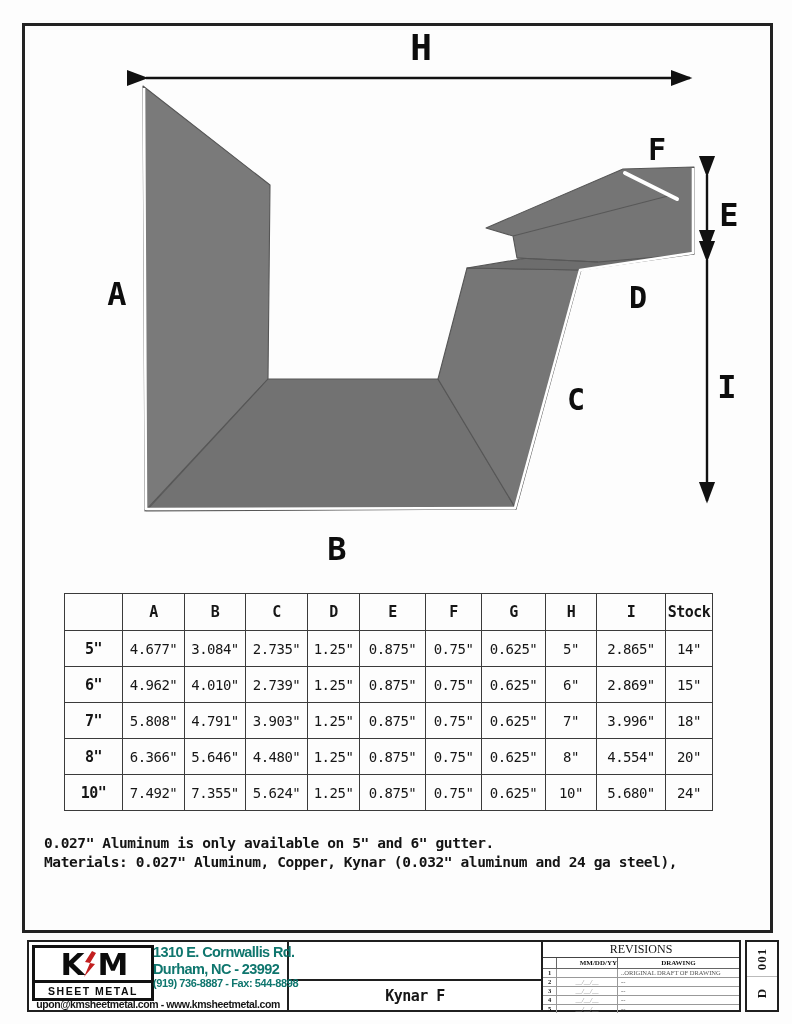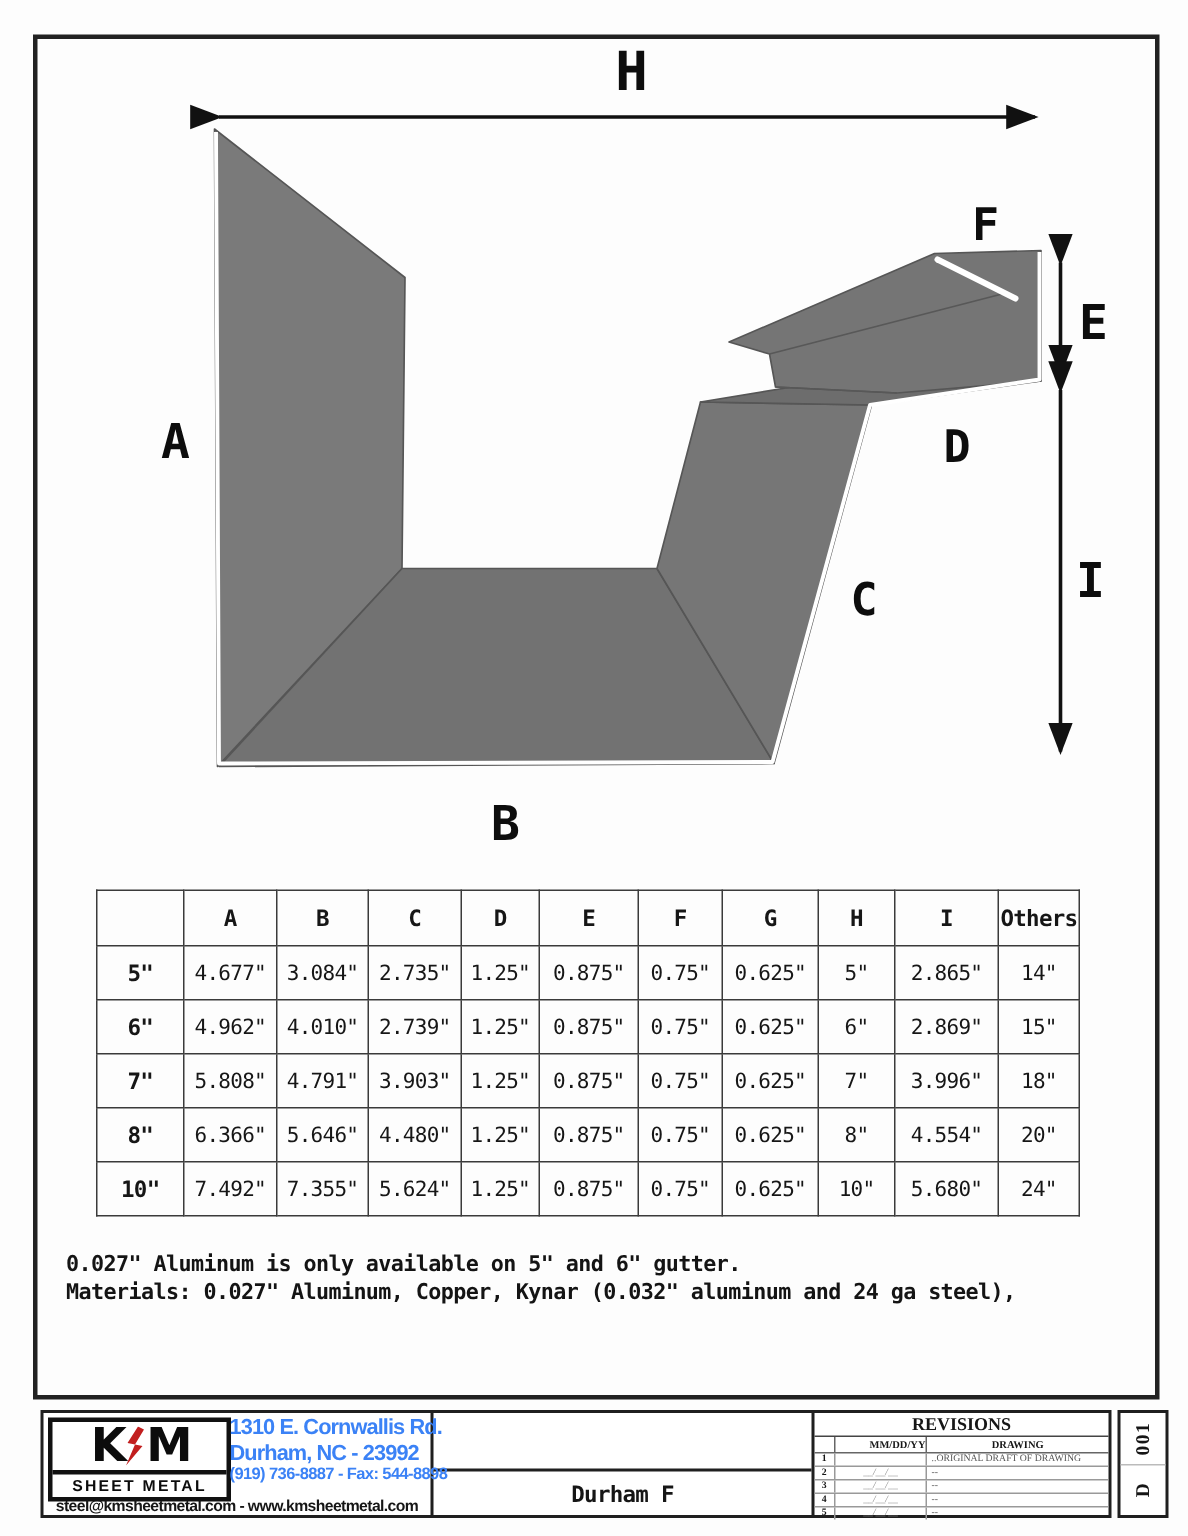--- a/index.html
+++ b/index.html
@@ -29,32 +29,32 @@
   .logo-box{position:absolute;left:3px;top:3px;width:116px;height:50px;border:3px solid #111;
             background:#fff;display:flex;flex-direction:column;}
   .logo-letters{flex:1;display:flex;align-items:center;justify-content:center;
                 font-family:"DejaVu Sans",sans-serif;font-weight:bold;font-size:31px;
                 line-height:1;letter-spacing:-3px;color:#0c0c0c;position:relative;}
   .logo-bolt{width:14px;height:26px;margin:0 1px;}
   .logo-strip{height:15px;border-top:3px solid #111;display:flex;align-items:center;
               justify-content:center;font-family:"Liberation Sans",sans-serif;
               font-weight:bold;font-size:10.5px;letter-spacing:1.5px;color:#0c0c0c;}
   .addr{position:absolute;left:124px;top:2px;width:132px;font-family:"Liberation Sans",sans-serif;
-        font-weight:bold;color:#3b82f6;white-space:nowrap;}
+        font-weight:bold;color:#0f766e;white-space:nowrap;}
   .addr .a1,.addr .a2{font-size:14.5px;line-height:16.5px;letter-spacing:-0.6px;}
   .addr .a3{font-size:11px;line-height:13px;letter-spacing:-0.4px;}
   .email{position:absolute;left:2px;bottom:0px;width:254px;text-align:center;
          font-family:"Liberation Sans",sans-serif;font-weight:bold;font-size:10.5px;
          letter-spacing:-0.4px;white-space:nowrap;}
   .center{width:252px;border-right:2px solid #1f1f1f;display:flex;flex-direction:column;}
   .center-top{flex:1;}
   .center-bottom{height:29px;border-top:2px solid #1f1f1f;display:flex;align-items:center;
                  justify-content:center;font-size:15px;font-weight:bold;letter-spacing:-0.5px;}
   .revisions{flex:1;font-family:"Liberation Serif",serif;display:flex;flex-direction:column;}
-  .rev-title{height:15px;border-bottom:1px solid #444;text-align:center;font-weight:bold;
+  .rev-title{height:15px;border-bottom:1px solid #444;text-align:center;font-weight:normal;
              font-size:12px;line-height:15px;}
   .rev-hdr{height:10px;display:flex;border-bottom:1px solid #666;font-weight:bold;font-size:7px;}
   .rev-hdr .c-num{width:13px;border-right:1px solid #666;}
   .rev-hdr .c-date{width:60px;border-right:1px solid #666;text-align:right;line-height:10px;}
   .rev-hdr .c-rem{flex:1;text-align:center;line-height:10px;}
   .rev-rows{flex:1;display:flex;flex-direction:column;}
   .rev-row{flex:1;display:flex;border-bottom:1px solid #999;font-size:6.5px;}
   .rev-row:last-child{border-bottom:none;}
   .rev-row .c-num{width:13px;border-right:1px solid #999;text-align:center;font-weight:bold;line-height:8px;}
   .rev-row .c-date{width:60px;border-right:1px solid #999;text-align:center;color:#8a8a8a;
@@ -127,21 +127,21 @@
           <td></td>
           <td>A</td>
           <td>B</td>
           <td>C</td>
           <td>D</td>
           <td>E</td>
           <td>F</td>
           <td>G</td>
           <td>H</td>
           <td>I</td>
-          <td>Others</td>
+          <td>Stock</td>
         </tr>
       </thead>
     <tbody>
         <tr>
           <td class="rowlabel">5"</td>
           <td>4.677"</td>
           <td>3.084"</td>
           <td>2.735"</td>
           <td>1.25"</td>
           <td>0.875"</td>
@@ -222,26 +222,26 @@
           </svg>
           <span>M</span>
         </div>
         <div class="logo-strip">SHEET METAL</div>
       </div>
       <div class="addr">
         <div class="a1">1310 E. Cornwallis Rd.</div>
         <div class="a2">Durham, NC - 23992</div>
         <div class="a3">(919) 736-8887 - Fax: 544-8898</div>
       </div>
-      <div class="email">steel@kmsheetmetal.com - www.kmsheetmetal.com</div>
+      <div class="email">upon@kmsheetmetal.com - www.kmsheetmetal.com</div>
     </div>
 
     <div class="center">
       <div class="center-top"></div>
-      <div class="center-bottom">Durham F</div>
+      <div class="center-bottom">Kynar F</div>
     </div>
 
     <div class="revisions">
       <div class="rev-title">REVISIONS</div>
       <div class="rev-hdr">
         <div class="c-num"></div>
         <div class="c-date">MM/DD/YY</div>
         <div class="c-rem">DRAWING</div>
       </div>
       <div class="rev-rows">

